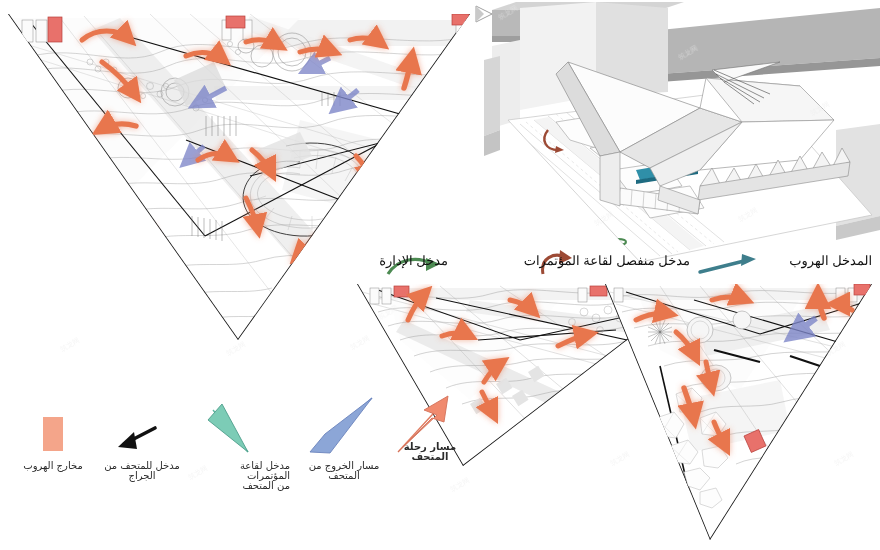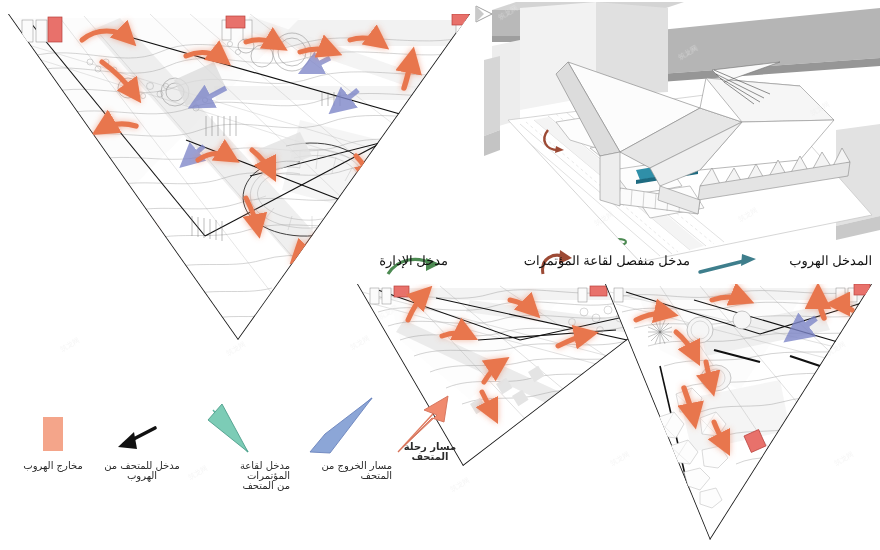--- a/index.html
+++ b/index.html
@@ -612,22 +612,22 @@
 </svg>
 
 <div class="top-lg-label" style="right:8px;top:254px;">المدخل الهروب</div>
 
 <div class="top-lg-label" style="right:190px;top:254px;">مدخل منفصل لقاعة المؤتمرات</div>
 
 <div class="top-lg-label" style="right:432px;top:254px;">مدخل الإدارة</div>
 
 <div class="lg-label" style="left:14px;top:461px;width:78px;">مخارج الهروب</div>
 
-<div class="lg-label" style="left:96px;top:461px;width:92px;">مدخل للمتحف من الهروب</div>
+<div class="lg-label" style="left:96px;top:461px;width:92px;">مدخل للمتحف من الجراج</div>
 
 <div class="lg-label" style="left:196px;top:461px;width:94px;text-align:right;">مدخل لقاعة المؤتمرات
 من المتحف</div>
 
-<div class="lg-label" style="left:296px;top:461px;width:96px;text-align:right;">مسار الخروج من المتحف</div>
+<div class="lg-label" style="left:296px;top:461px;width:96px;">مسار الخروج من المتحف</div>
 
 <div class="lg-label" style="left:390px;top:442px;width:80px;font-weight:bold;">مسار رحلة المتحف</div>
 
 </div>
 
 </body></html>

